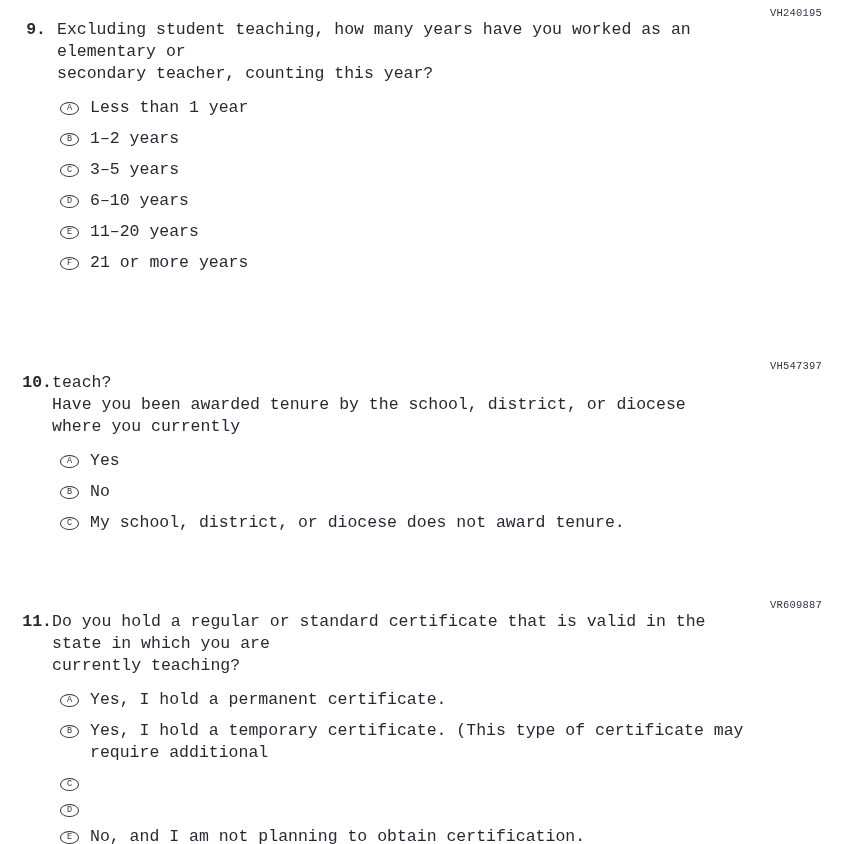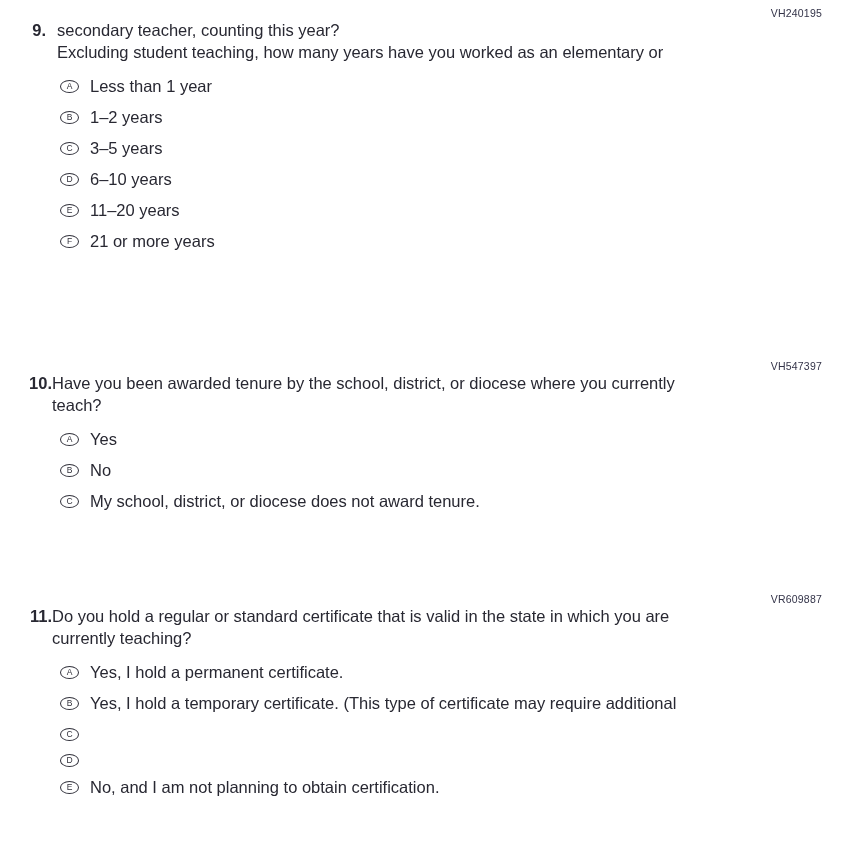--- a/index.html
+++ b/index.html
@@ -2,42 +2,42 @@
 <html><head>
 <meta charset="utf-8">
 <style>
   * { box-sizing: border-box; margin: 0; padding: 0; }
   html, body { background: #ffffff; }
   .page {
     position: relative;
     width: 841px;
     height: 844px;
     background: #ffffff;
-    font-family: Liberation Sans, sans-serif;
+    font-family: Liberation Mono, monospace;
     color: #282832;
     font-size: 16.5px;
     line-height: 22px;
     overflow: hidden;
   }
   .question { position: absolute; left: 0; right: 0; }
   .q9  { top: 0; }
   .q10 { top: 352px; }
   .q11 { top: 586px; }
 
   .code {
     text-align: right;
     padding-right: 19px;
     font-size: 10.5px;
     line-height: 11px;
     color: #333348;
     letter-spacing: 0.2px;
   }
   .q9  .code { margin-top: 8px; }
   .q10 .code { margin-top: 9px; }
-  .q11 .code { margin-top: 8px; }
+  .q11 .code { margin-top: 14px; }
 
   .q-row { display: flex; align-items: flex-start; }
   .q-num { font-weight: bold; text-align: right; flex: 0 0 auto; }
   .q9  .q-num { width: 46px; margin-right: 11px; }
   .q10 .q-num, .q11 .q-num { width: 52px; }
   .q-text { max-width: 680px; }
 
   .options { list-style: none; margin-top: 12px; padding-left: 60px; }
   .option { display: flex; align-items: flex-start; margin-bottom: 9px; }
   .oval {
@@ -61,22 +61,22 @@
 </head>
 <body>
 
 <div class="page">
 
   <section class="question q9">
     <div class="code">VH240195</div>
     <div class="q-row">
       <span class="q-num">9.</span>
       <div class="q-text">
+        <div>Excluding student teaching, how many years have you worked as an elementary or</div>
         <div>secondary teacher, counting this year?</div>
-        <div>Excluding student teaching, how many years have you worked as an elementary or</div>
       </div>
     </div>
     <ul class="options">
       <li class="option">
         <span class="oval">
             <span class="letter">A</span>
           </span>
         <span class="opt-label">Less than 1 year</span>
       </li>
       <li class="option">
@@ -110,22 +110,22 @@
         <span class="opt-label">21 or more years</span>
       </li>
     </ul>
   </section>
 
   <section class="question q10">
     <div class="code">VH547397</div>
     <div class="q-row">
       <span class="q-num">10.</span>
       <div class="q-text">
+        <div>teach?</div>
         <div>Have you been awarded tenure by the school, district, or diocese where you currently</div>
-        <div>teach?</div>
       </div>
     </div>
     <ul class="options">
       <li class="option">
         <span class="oval">
             <span class="letter">A</span>
           </span>
         <span class="opt-label">Yes</span>
       </li>
       <li class="option">

